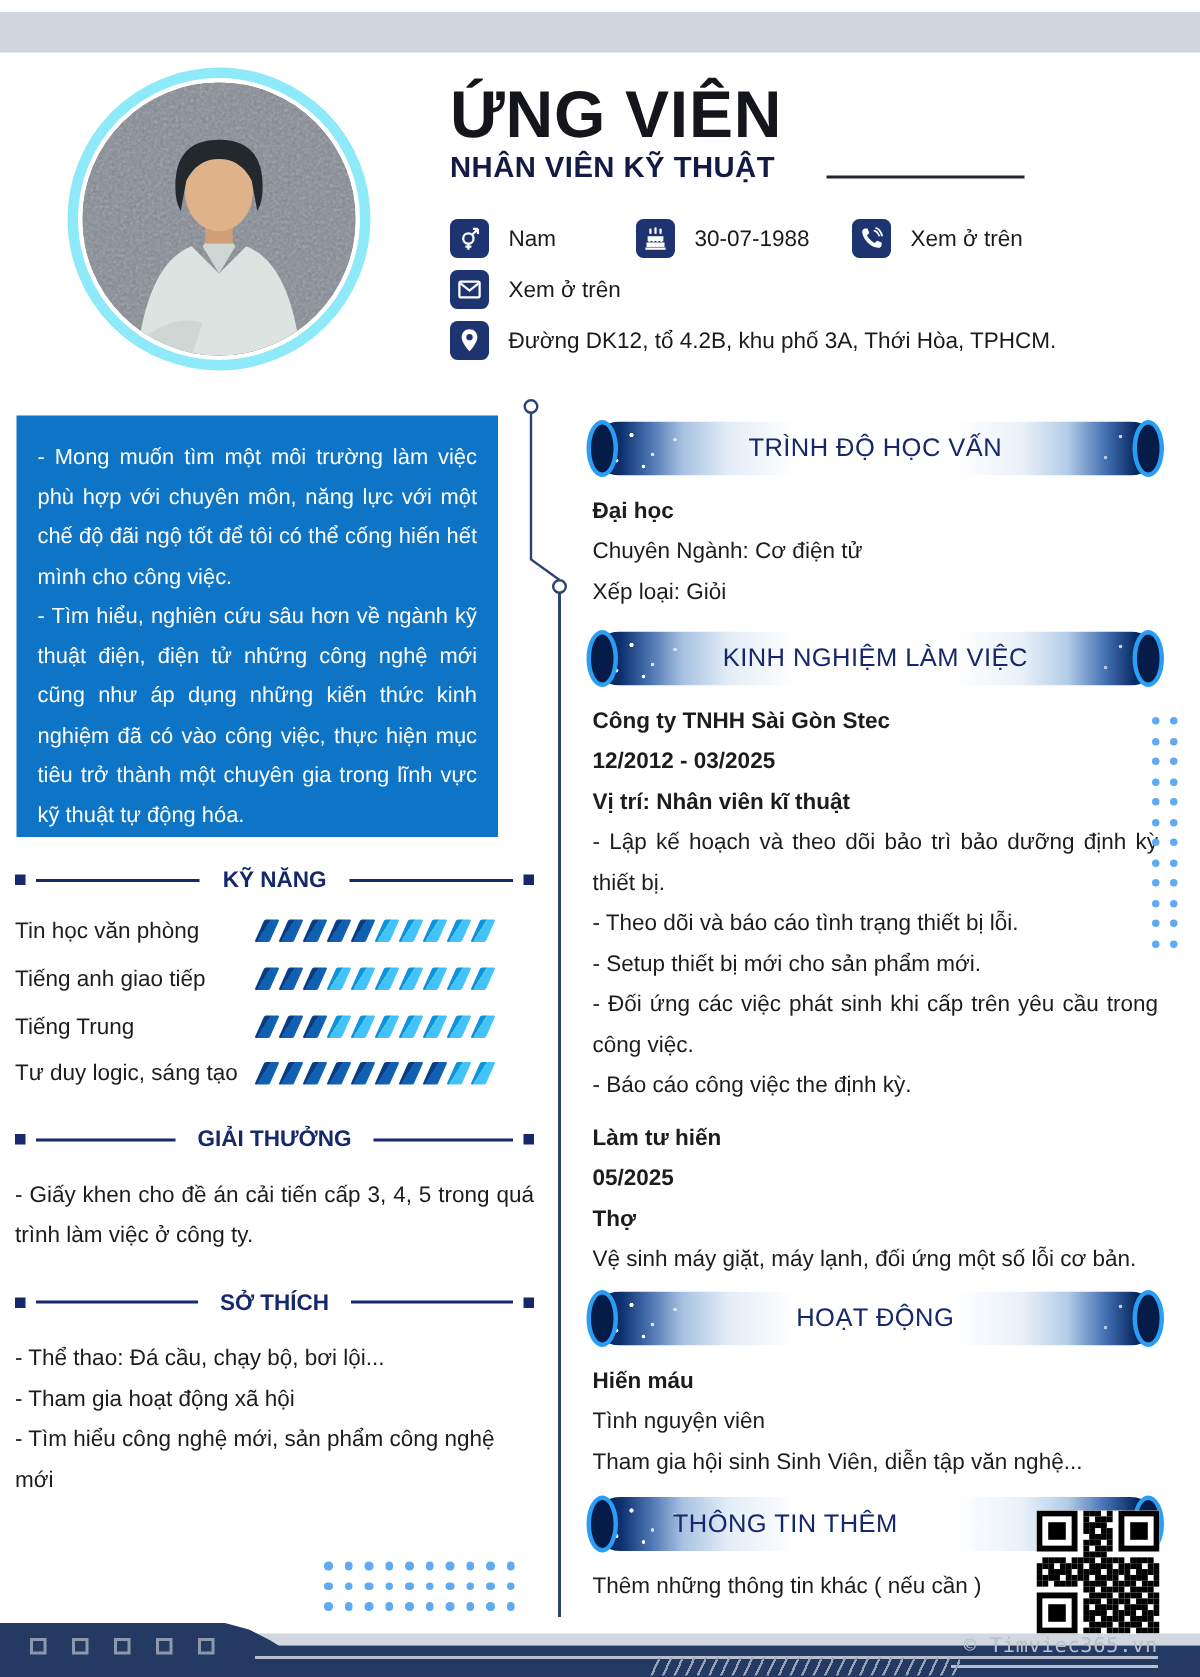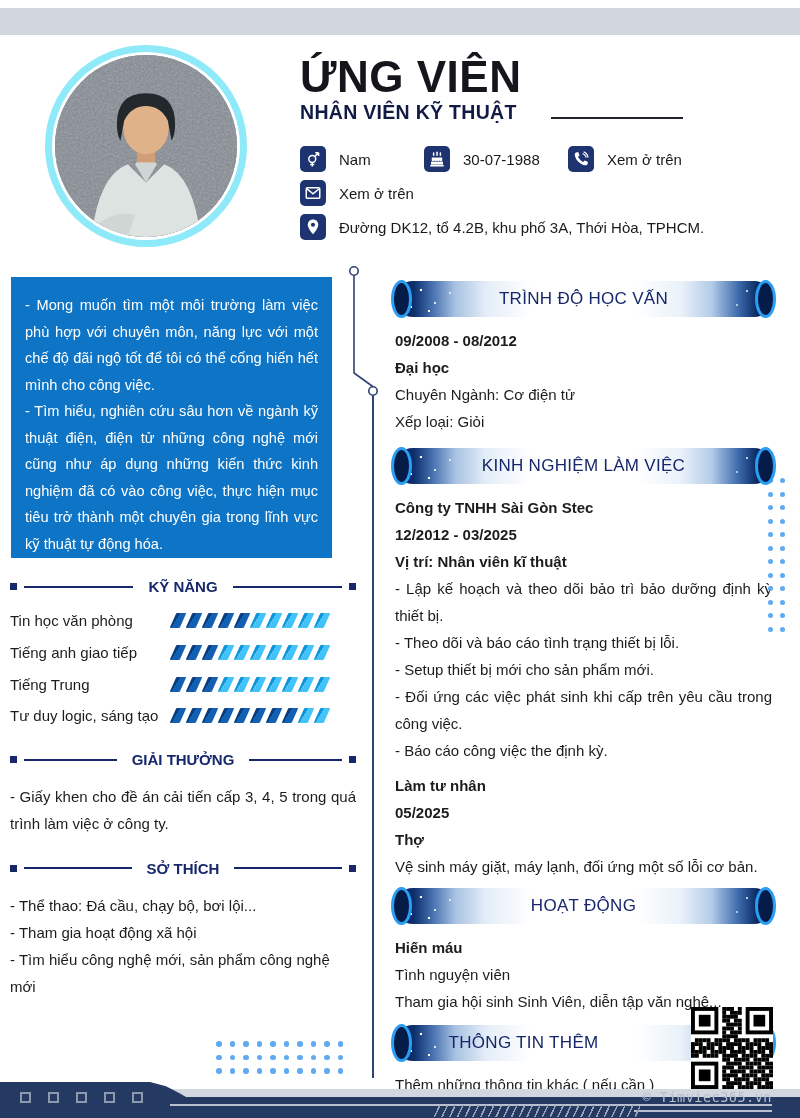--- a/index.html
+++ b/index.html
@@ -290,21 +290,20 @@
 
 <div class="abs rightcol">
 
   <div class="banner">
     <div class="banner-body"></div>
     <span class="banner-cap cap-left"></span>
     <span class="banner-cap cap-right"></span>
     <div class="banner-title">TRÌNH ĐỘ HỌC VẤN</div>
   </div>
   <div class="rgap10"></div>
-  <p class="rp rb">09/2008 - 08/2012</p>
   <p class="rp rb">Đại học</p>
   <p class="rp">Chuyên Ngành: Cơ điện tử</p>
   <p class="rp">Xếp loại: Giỏi</p>
   <div class="rgap"></div>
 
   <div class="banner">
     <div class="banner-body"></div>
     <span class="banner-cap cap-left"></span>
     <span class="banner-cap cap-right"></span>
     <div class="banner-title">KINH NGHIỆM LÀM VIỆC</div>
@@ -312,21 +311,21 @@
   <div class="rgap10"></div>
   <p class="rp rb">Công ty TNHH Sài Gòn Stec</p>
   <p class="rp rb">12/2012 - 03/2025</p>
   <p class="rp rb">Vị trí: Nhân viên kĩ thuật</p>
   <p class="rp just">- Lập kế hoạch và theo dõi bảo trì bảo dưỡng định kỳ thiết bị.</p>
   <p class="rp">- Theo dõi và báo cáo tình trạng thiết bị lỗi.</p>
   <p class="rp">- Setup thiết bị mới cho sản phẩm mới.</p>
   <p class="rp just">- Đối ứng các việc phát sinh khi cấp trên yêu cầu trong công việc.</p>
   <p class="rp">- Báo cáo công việc the định kỳ.</p>
   <div class="rgap8"></div>
-  <p class="rp rb">Làm tư nhân</p>
+  <p class="rp rb">Làm tư hiến</p>
   <p class="rp rb">05/2025</p>
   <p class="rp rb">Thợ</p>
   <p class="rp">Vệ sinh máy giặt, máy lạnh, đối ứng một số lỗi cơ bản.</p>
   <div class="rgap8"></div>
 
   <div class="banner">
     <div class="banner-body"></div>
     <span class="banner-cap cap-left"></span>
     <span class="banner-cap cap-right"></span>
     <div class="banner-title">HOẠT ĐỘNG</div>

